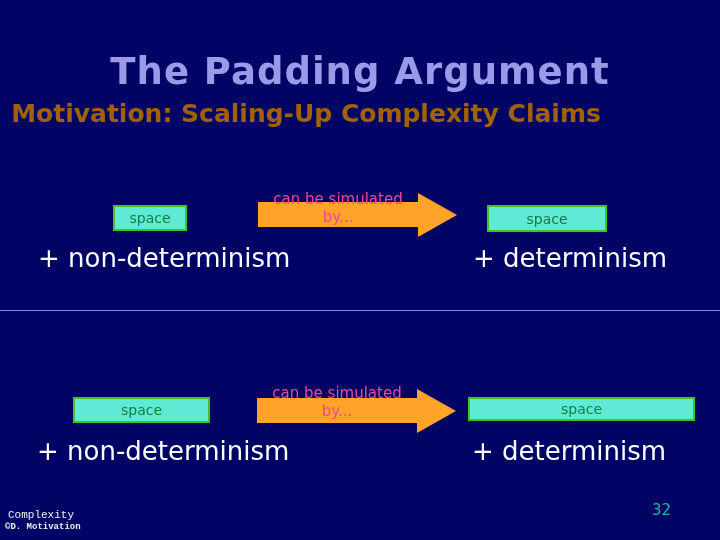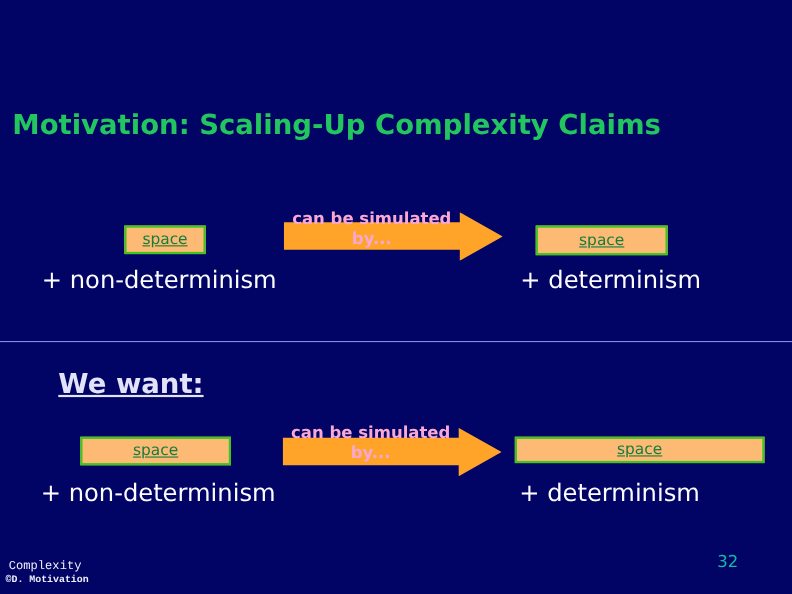--- a/index.html
+++ b/index.html
@@ -7,49 +7,49 @@
     position:relative;width:720px;height:540px;overflow:hidden;
     background:#010464;
     font-family:"DejaVu Sans",sans-serif;
   }
   .title{
     position:absolute;left:0;top:50px;width:720px;text-align:center;
     font-size:37px;font-weight:bold;color:#9a9ae8;letter-spacing:1px;
   }
   .subtitle{
     position:absolute;left:0;top:99px;width:612px;text-align:center;
-    font-size:25px;font-weight:bold;color:#22c55e;
+    font-size:25px;font-weight:bold;color:#a16207;
   }
   .section-heading{
     position:absolute;font-size:25px;font-weight:bold;color:#e2e2f8;
     text-decoration:underline;
   }
   .heading-have{left:78px;top:146px;}
   .heading-want{left:53px;top:334px;}
   .space-box{
     position:absolute;box-sizing:border-box;
-    background:#fdba74;border:2px solid #3fc520;
+    background:#5eead4;border:2px solid #3fc520;
     display:flex;align-items:center;justify-content:center;
-    font-size:14px;color:#157c3e;text-decoration:underline;
+    font-size:14px;color:#157c3e;
   }
   .have-left-box{left:113px;top:205px;width:74px;height:26px;}
   .have-right-box{left:487px;top:205px;width:120px;height:27px;}
   .want-left-box{left:73px;top:397px;width:137px;height:26px;}
   .want-right-box{left:468px;top:397px;width:227px;height:24px;}
   .arrow{position:absolute;width:199px;height:44px;}
   .arrow-have{left:258px;top:193px;}
   .arrow-want{left:257px;top:389px;}
   .arrow-text{
     position:absolute;width:160px;text-align:center;
-    font-size:15px;line-height:18px;font-weight:bold;color:#f9a8d4;
+    font-size:15px;line-height:18px;font-weight:normal;color:#ec4899;
   }
   .arrow-text-have{left:258px;top:190px;}
   .arrow-text-want{left:257px;top:384px;}
   .plus-label{
-    position:absolute;font-size:22px;color:#fcfcff;white-space:nowrap;
+    position:absolute;font-size:26px;color:#fcfcff;white-space:nowrap;
   }
   .have-left-label{left:38px;top:243px;}
   .have-right-label{left:473px;top:243px;}
   .want-left-label{left:37px;top:436px;}
   .want-right-label{left:472px;top:436px;}
   .divider{
     position:absolute;left:0;top:310px;width:720px;height:0;
     border-top:1px solid #8a8ade;
   }
   .footer{
@@ -61,20 +61,21 @@
   .page-number{
     position:absolute;left:652px;top:501px;width:46px;text-align:left;
     font-size:15px;color:#14b8a6;font-family:"DejaVu Sans",sans-serif;
   }
 </style>
 </head>
 <body>
 
 <div class="slide">
 
+  <div class="title">The Padding Argument</div>
   <div class="subtitle">Motivation: Scaling-Up Complexity Claims</div>
 
 
   <div class="space-box have-left-box">
     <span>space</span>
   </div>
 
   <svg class="arrow arrow-have" viewBox="0 0 199 44" aria-hidden="true">
     <polygon points="0,9 160,9 160,0 199,22 160,44 160,34 0,34" fill="#ffa428"></polygon>
   </svg>
@@ -85,21 +86,20 @@
 
   <div class="space-box have-right-box">
     <span>space</span>
   </div>
 
   <div class="plus-label have-left-label">+ non-determinism</div>
   <div class="plus-label have-right-label">+ determinism</div>
 
   <div class="divider"></div>
 
-  <div class="section-heading heading-want">We want:</div>
 
   <div class="space-box want-left-box">
     <span>space</span>
   </div>
 
   <svg class="arrow arrow-want" viewBox="0 0 199 44" aria-hidden="true">
     <polygon points="0,9 160,9 160,0 199,22 160,44 160,34 0,34" fill="#ffa428"></polygon>
   </svg>
   <div class="arrow-text arrow-text-want">
     <div>can be simulated</div>

